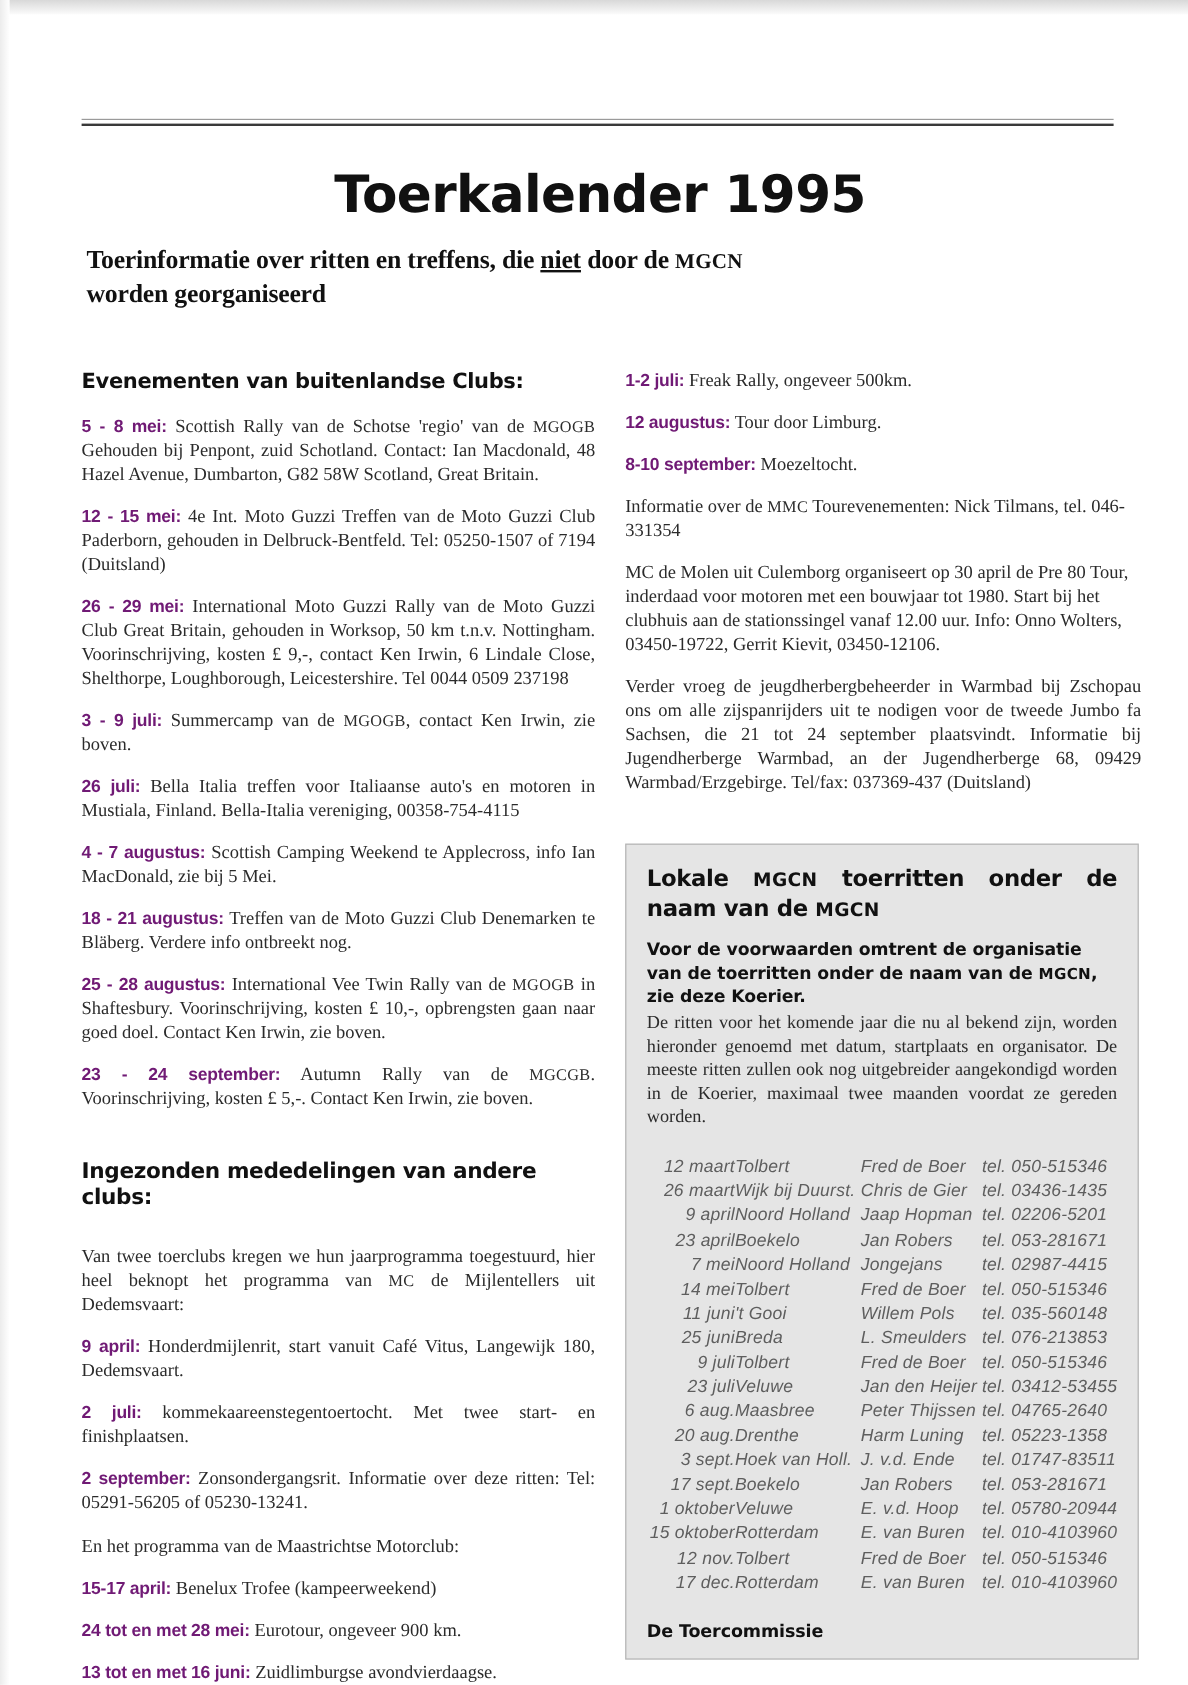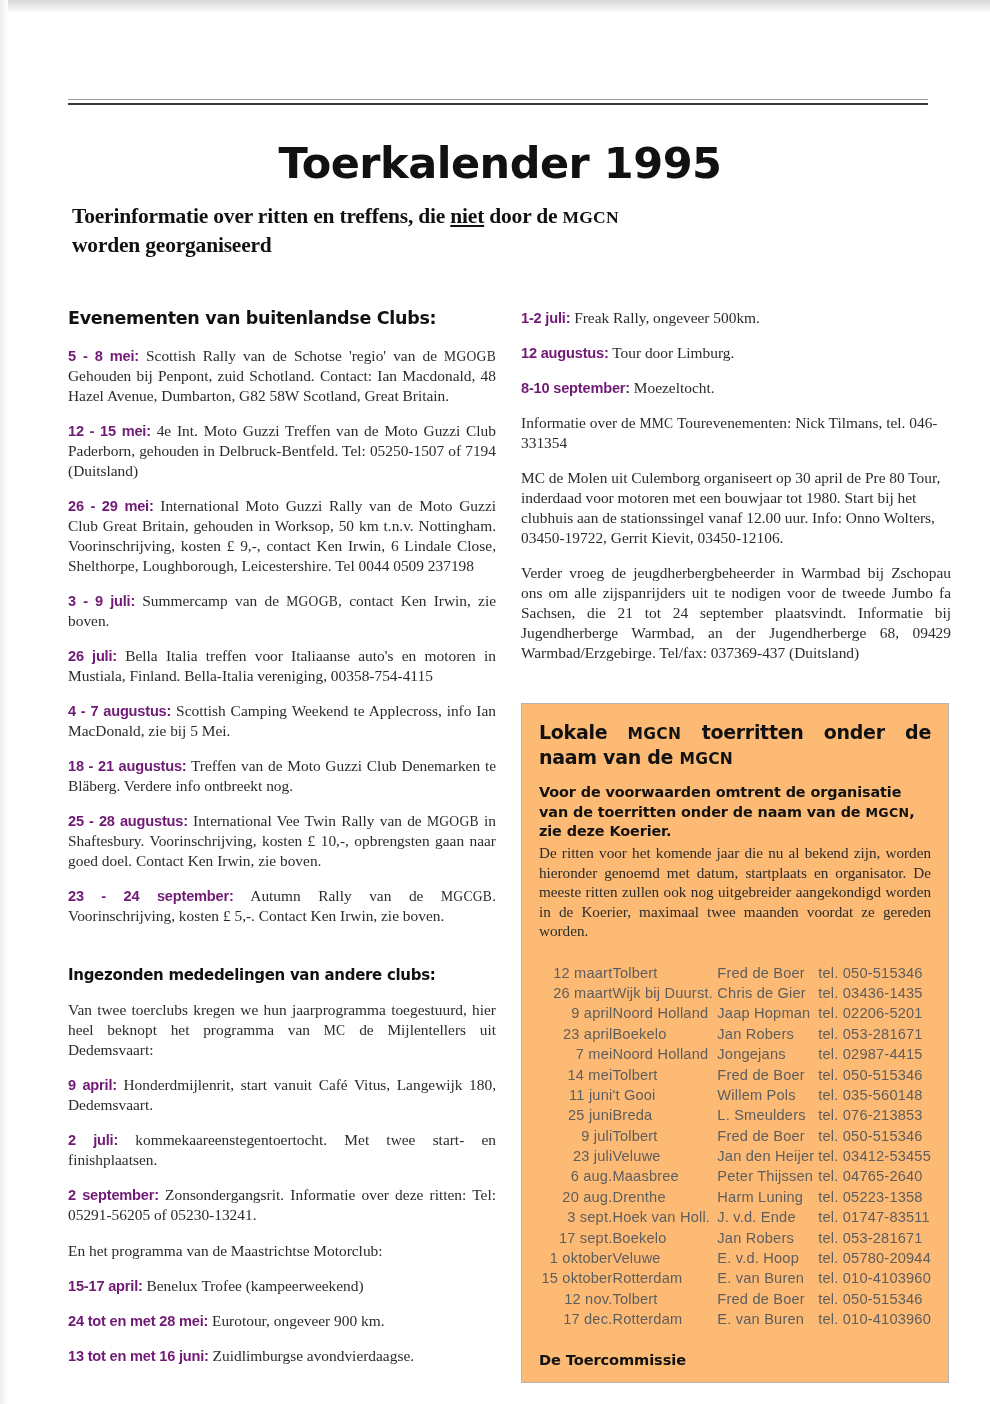--- a/index.html
+++ b/index.html
@@ -97,24 +97,24 @@
 
   h3.sec-head {
     margin: 0 0 18px 0;
     font-family: "DejaVu Sans", sans-serif;
     font-weight: bold;
     font-size: 17.5px;
     letter-spacing: -0.3px;
     color: #111;
   }
   h3.sec-head-2 {
-    margin: 40px 0 16px 0;
-    font-family: "DejaVu Sans", sans-serif;
-    font-weight: bold;
-    font-size: 15px;
+    margin: 40px 0 30px 0;
+    font-family: "DejaVu Sans", sans-serif;
+    font-weight: bold;
+    font-size: 18px;
     letter-spacing: -0.3px;
     color: #111;
   }
 
   p.entry {
     margin: 0 0 15px 0;
     font-size: 15.4px;
     line-height: 1.30;
     text-align: justify;
     color: #2b2b2b;
@@ -143,21 +143,21 @@
   p.para.tight { text-align: left; }
 
   
   .mgcn-box {
     position: absolute;
     left: 521px;
     top: 703px;
     width: 428px;
     box-sizing: border-box;
     border: 1px solid #b4b4b4;
-    background: #fdba74;
+    background: #e5e5e5;
     padding: 16px 17px 14px 17px;
   }
   .mgcn-box h3 {
     margin: 0 0 14px 0;
     font-family: "DejaVu Sans", sans-serif;
     font-weight: bold;
     font-size: 19px;
     line-height: 1.30;
     letter-spacing: -0.3px;
     color: #111;
@@ -183,20 +183,21 @@
   }
 
   
   table.rides {
     width: 100%;
     border-collapse: collapse;
     margin-top: 22px;
     font-family: "Liberation Sans", sans-serif;
     font-size: 14.6px;
     color: #5e5e5e;
+    font-style: italic;
   }
   table.rides td {
     padding: 2.2px 0;
     white-space: nowrap;
     font-weight: normal;
     letter-spacing: 0.2px;
   }
   td.c-date  { width: 84px; text-align: right; padding-right: 16px; }
   td.c-place { width: 124px; }
   td.c-org   { width: 118px; }

